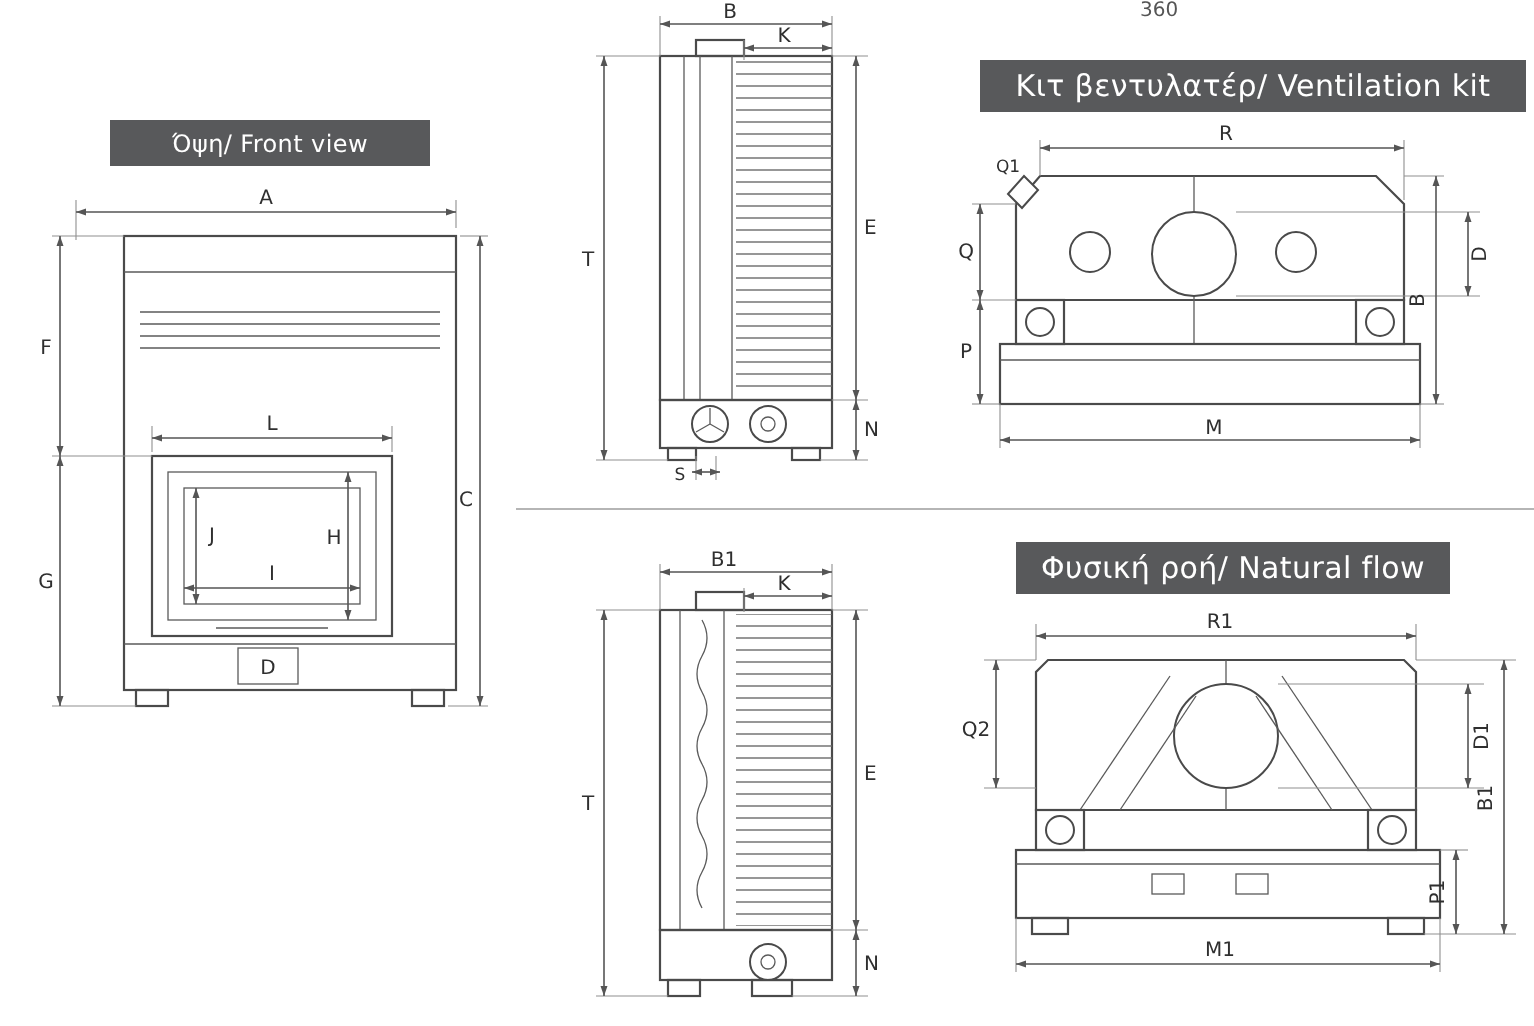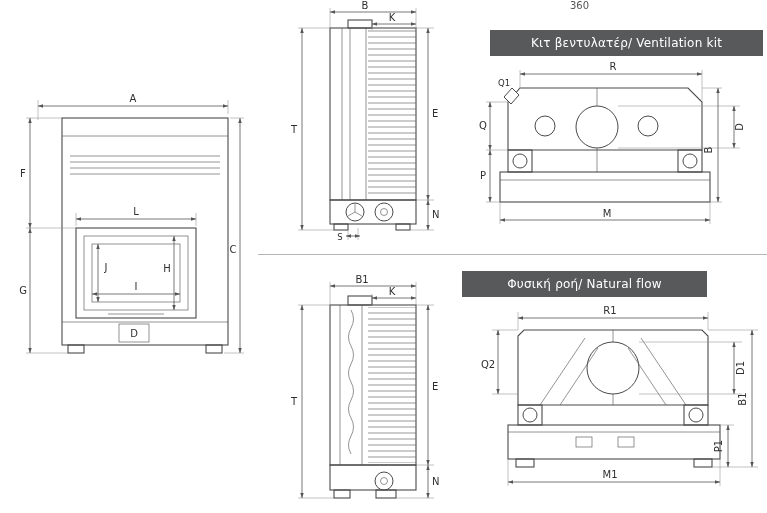--- a/index.html
+++ b/index.html
@@ -1,40 +1,41 @@
 <!DOCTYPE html>
 <html><head>
 <meta charset="utf-8">
 <style>
   html,body{margin:0;padding:0;background:#fff;}
   .canvas{position:relative;width:767px;height:513px;background:#fff;overflow:hidden;
           font-family:"DejaVu Sans",sans-serif;color:#333;}
   .hdr{position:absolute;background:#58595b;color:#fff;display:flex;align-items:center;
-       justify-content:center;font-size:12px;letter-spacing:.2px;}
+       justify-content:center;font-size:15px;letter-spacing:.2px;}
   .hdr-front{left:55px;top:60px;width:160px;height:23px;font-size:12px;}
   .hdr-vent{left:490px;top:30px;width:273px;height:26px;}
-  .hdr-nat{left:462px;top:271px;width:245px;height:26px;}
+  .hdr-nat{left:508px;top:271px;width:217px;height:26px;}
   .divider{position:absolute;left:258px;top:254px;width:509px;height:1px;background:#b5b5b5;}
   .note-top{position:absolute;left:527px;top:0;font-size:10px;color:#555;margin-left:43px;}
   svg{position:absolute;left:0;top:0;}
   .s{stroke:#4a4a4a;stroke-width:1.1;fill:none;}
   .sf{stroke:#4a4a4a;stroke-width:1;fill:#fff;}
   .t{stroke:#5a5a5a;stroke-width:0.65;fill:none;}
   .d{stroke:#555;stroke-width:0.8;fill:none;}
   .e{stroke:#8f8f8f;stroke-width:0.55;fill:none;}
   .fins{fill:url(#fins);stroke:none;}
   text.lbl{font-family:"DejaVu Sans",sans-serif;font-size:10px;fill:#2f2f2f;}
   text.lbl9{font-family:"DejaVu Sans",sans-serif;font-size:8.5px;fill:#2f2f2f;}
 </style>
 </head>
 <body>
 
 <div class="canvas">
 
   <div class="note-top">360</div>
+  <div class="hdr hdr-front">Όψη/ Front view</div>
   <div class="hdr hdr-vent">Κιτ βεντυλατέρ/ Ventilation kit</div>
   <div class="hdr hdr-nat">Φυσική ροή/ Natural flow</div>
   <div class="divider"></div>
 
   <svg width="767" height="513" viewBox="0 0 767 513">
     <defs>
       <marker id="arr" viewBox="0 0 10 10" refX="10" refY="5" markerWidth="6.5" markerHeight="6.5" orient="auto-start-reverse">
         <path d="M0,1.5 L10,5 L0,8.5 Z" fill="#555"></path>
       </marker>
       <pattern id="fins" width="6" height="6" patternUnits="userSpaceOnUse">

